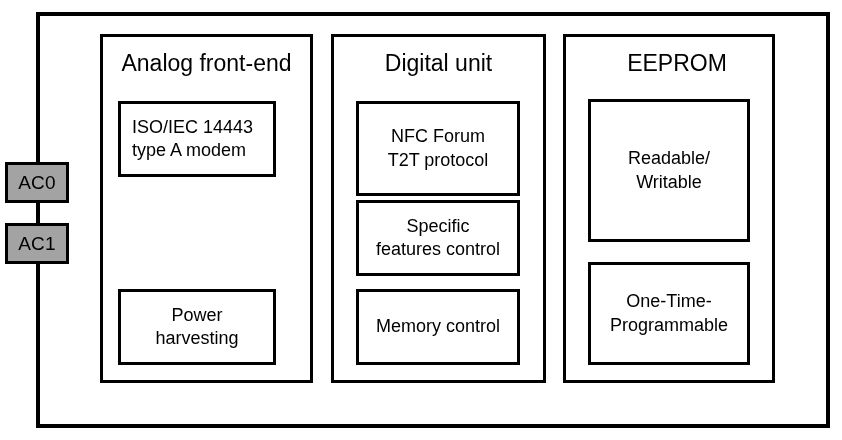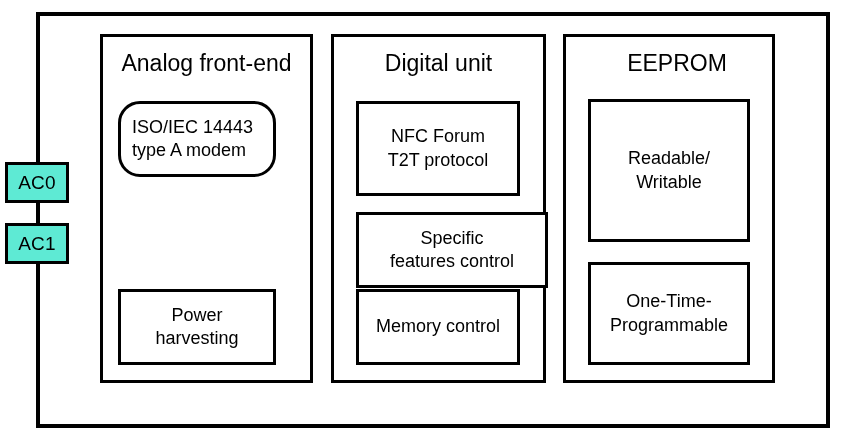--- a/index.html
+++ b/index.html
@@ -24,21 +24,21 @@
 
   
   .chip-frame {
     border: 4px solid #000000;
     background: #ffffff;
   }
 
   
   .pad-box {
     border: 3px solid #000000;
-    background: #5eead4;
+    background: #a3a3a3;
     display: flex;
     align-items: center;
     justify-content: center;
     z-index: 4;
   }
   .pad-label {
     font-size: 19px;
     line-height: 1;
     letter-spacing: 0.2px;
     white-space: nowrap;
@@ -103,41 +103,41 @@
   </div>
 
   <div class="abs pad-box" style="left:5px; top:223px; width:64px; height:41px;">
     <span class="pad-label">AC1</span>
   </div>
 
   <div class="abs group-box" style="left:100px; top:34px; width:213px; height:349px;">
     <div class="group-title" style="top:14px;">Analog front-end</div>
   </div>
 
-  <div class="abs block align-left" style="left:118px; top:101px; width:158px; height:76px;border-radius:22px;">
+  <div class="abs block align-left" style="left:118px; top:101px; width:158px; height:76px;">
     <span class="block-label">ISO/IEC 14443
 type A modem</span>
   </div>
 
 
   <div class="abs block" style="left:118px; top:289px; width:158px; height:76px;">
     <span class="block-label">Power
 harvesting</span>
   </div>
 
   <div class="abs group-box" style="left:331px; top:34px; width:215px; height:349px;">
     <div class="group-title" style="top:14px;">Digital unit</div>
   </div>
 
   <div class="abs block" style="left:356px; top:101px; width:164px; height:95px;">
     <span class="block-label">NFC Forum
 T2T protocol</span>
   </div>
 
-  <div class="abs block" style="left:356px; top:212px; width:192px; height:76px;">
+  <div class="abs block" style="left:356px; top:200px; width:164px; height:76px;">
     <span class="block-label">Specific
 features control</span>
   </div>
 
   <div class="abs block" style="left:356px; top:289px; width:164px; height:76px;">
     <span class="block-label">Memory control</span>
   </div>
 
   <div class="abs group-box" style="left:563px; top:34px; width:212px; height:349px;">
     <div class="group-title" style="top:14px;padding-left:16px;">EEPROM</div>

